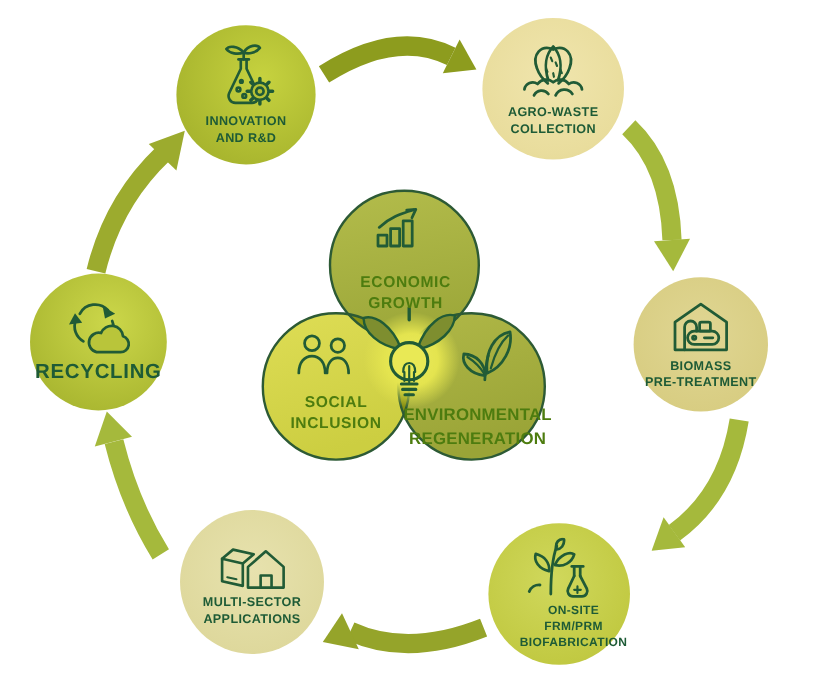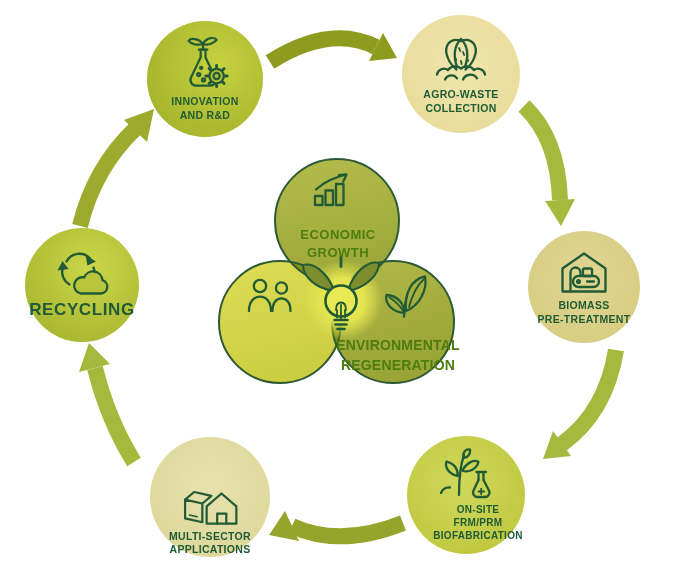--- a/index.html
+++ b/index.html
@@ -19,22 +19,22 @@
     line-height:1.3; letter-spacing:.3px; font-size:10.5px; margin-top:3px;
   }
   .n-innovation  { left:147px; top:21px;  width:116px; height:116px;
     background:radial-gradient(circle at 62% 38%, #c6d23f 0%, #aab72f 70%, #9fac2a 100%); }
   .n-agrowaste   { left:402px; top:15px;  width:118px; height:118px;
     background:radial-gradient(circle at 50% 42%, #f0e5ad 0%, #e9dd9d 70%, #e3d791 100%); }
   .n-biomass     { left:528px; top:231px; width:112px; height:112px;
     background:radial-gradient(circle at 50% 42%, #e0d693 0%, #d8cd82 75%, #d2c678 100%); }
   .n-onsite      { left:407px; top:436px; width:118px; height:118px;
     background:radial-gradient(circle at 46% 40%, #d0d85c 0%, #c2ca43 70%, #b8c03c 100%); }
-  .n-multisector { left:150px; top:437px; width:120px; height:120px;
-    background:radial-gradient(circle at 50% 42%, #e7e2ae 0%, #ded89c 75%, #d7d190 100%);justify-content:flex-end; }
+  .n-multisector { left:150px; top:425px; width:120px; height:120px;
+    background:radial-gradient(circle at 50% 42%, #e7e2ae 0%, #ded89c 75%, #d7d190 100%); }
   .n-recycling   { left:25px;  top:228px; width:114px; height:114px;
     background:radial-gradient(circle at 58% 36%, #ccd74a 0%, #adba33 70%, #a0ae2c 100%); }
   .n-recycling .node-label { font-size:17px; letter-spacing:.6px; }
   .n-onsite .node-label { font-size:10px;margin-left:24px; }
 
   
   .icon .st { stroke:#215b36; fill:none; stroke-width:2.3; stroke-linecap:round; stroke-linejoin:round; }
   .icon .fl { fill:#215b36; stroke:none; }
 
   
@@ -145,20 +145,22 @@
   <svg id="er-icon" class="center-icon icon" width="52" height="46" viewBox="0 0 52 46" aria-hidden="true">
     <path class="st" d="M28,39 C26,21 34,7 47,4.5 C49.5,18 41.5,33.5 28,39 Z"></path>
     <path class="st" style="stroke-width:1.8" d="M31,35 C34,24 39.5,13 45.5,7.5"></path>
     <path class="st" d="M26,41 C13.5,39.5 6.5,31 8.5,23 C19,23.5 26,31 26.3,40.5 Z"></path>
     <path class="st" style="stroke-width:1.8" d="M11.5,25.5 C17,29 22.5,34.5 25.5,39.5"></path>
     <path class="st" d="M26,44.5 C26.5,38 27,30 29,24"></path>
   </svg>
 
   <div id="eg-label" class="center-label">ECONOMIC
 GROWTH</div>
+  <div id="si-label" class="center-label">SOCIAL
+INCLUSION</div>
   <div id="er-label" class="center-label">ENVIRONMENTAL
 REGENERATION</div>
 
   <div class="node n-agrowaste">
     <svg class="icon" width="58" height="52" viewBox="0 0 58 52" aria-hidden="true">
       <path class="st" d="M29,6 C23,12 21,22 25,34"></path>
       <path class="st" d="M29,6 C35,12 37,22 33,34"></path>
       <path class="st" d="M29,8 C19,4 11,12 15.5,24 C17.5,30 21.5,34 24.5,36.5"></path>
       <path class="st" d="M29,8 C39,4 47,12 42.5,24 C40.5,30 36.5,34 33.5,36.5"></path>
       <path class="st" style="stroke-width:1.8" d="M27,15 l1.2,3 M31,19 l1.2,3 M23,24 l1.2,3 M35,25 l1.2,3 M29,28 l0.6,3"></path>

